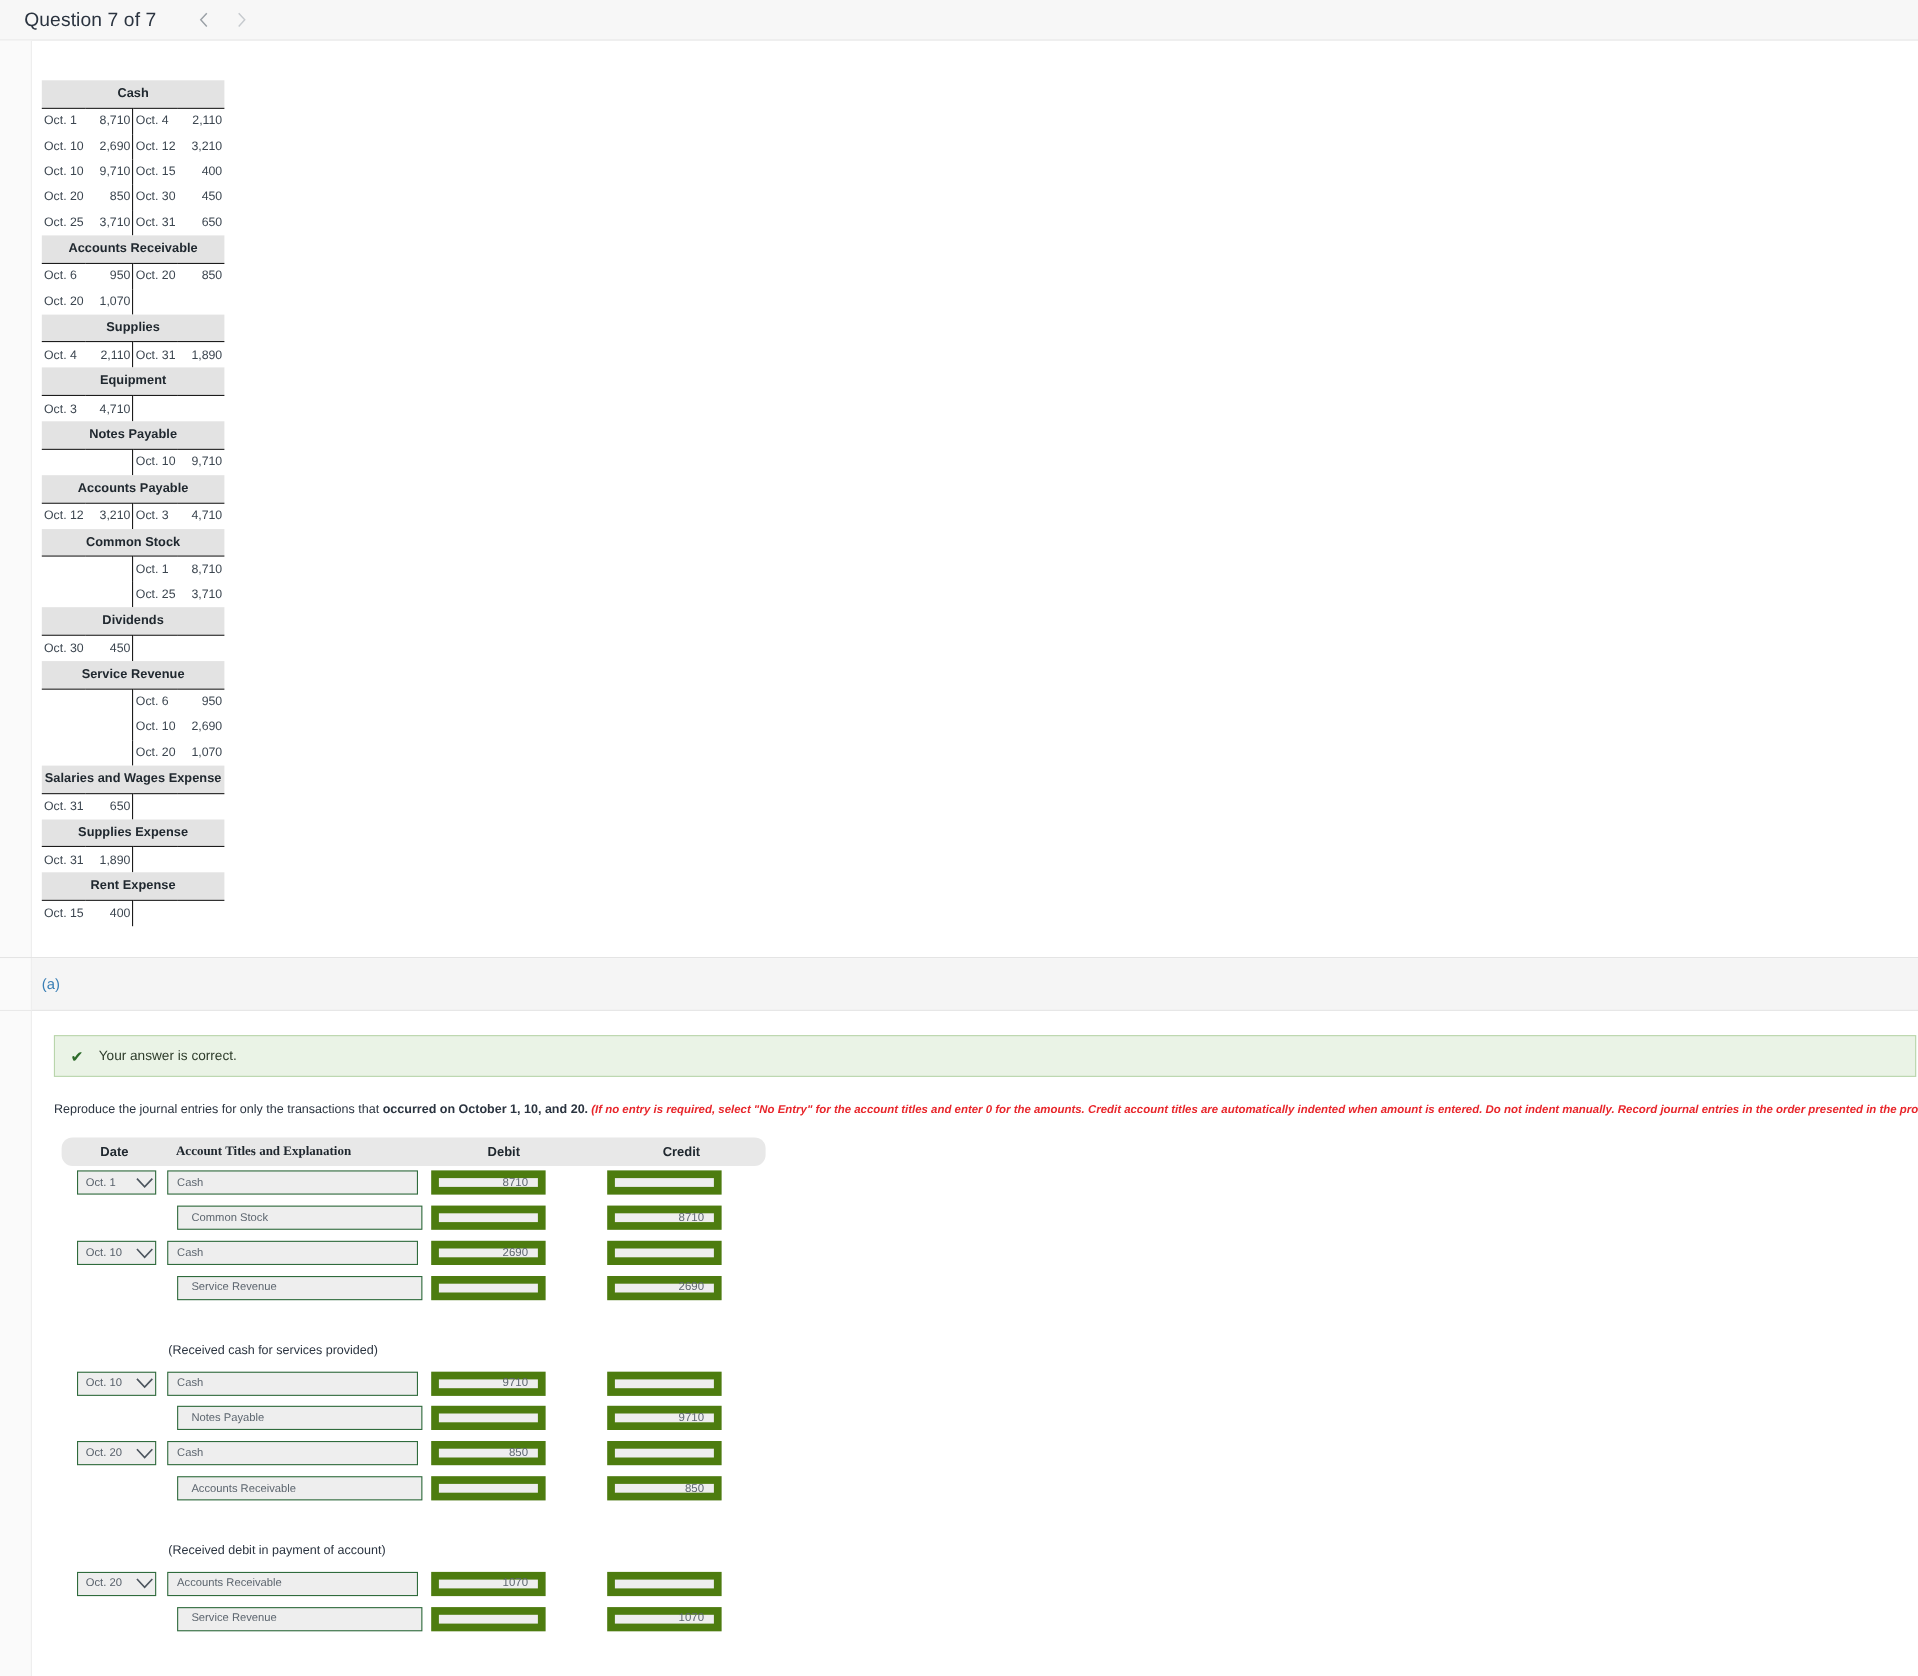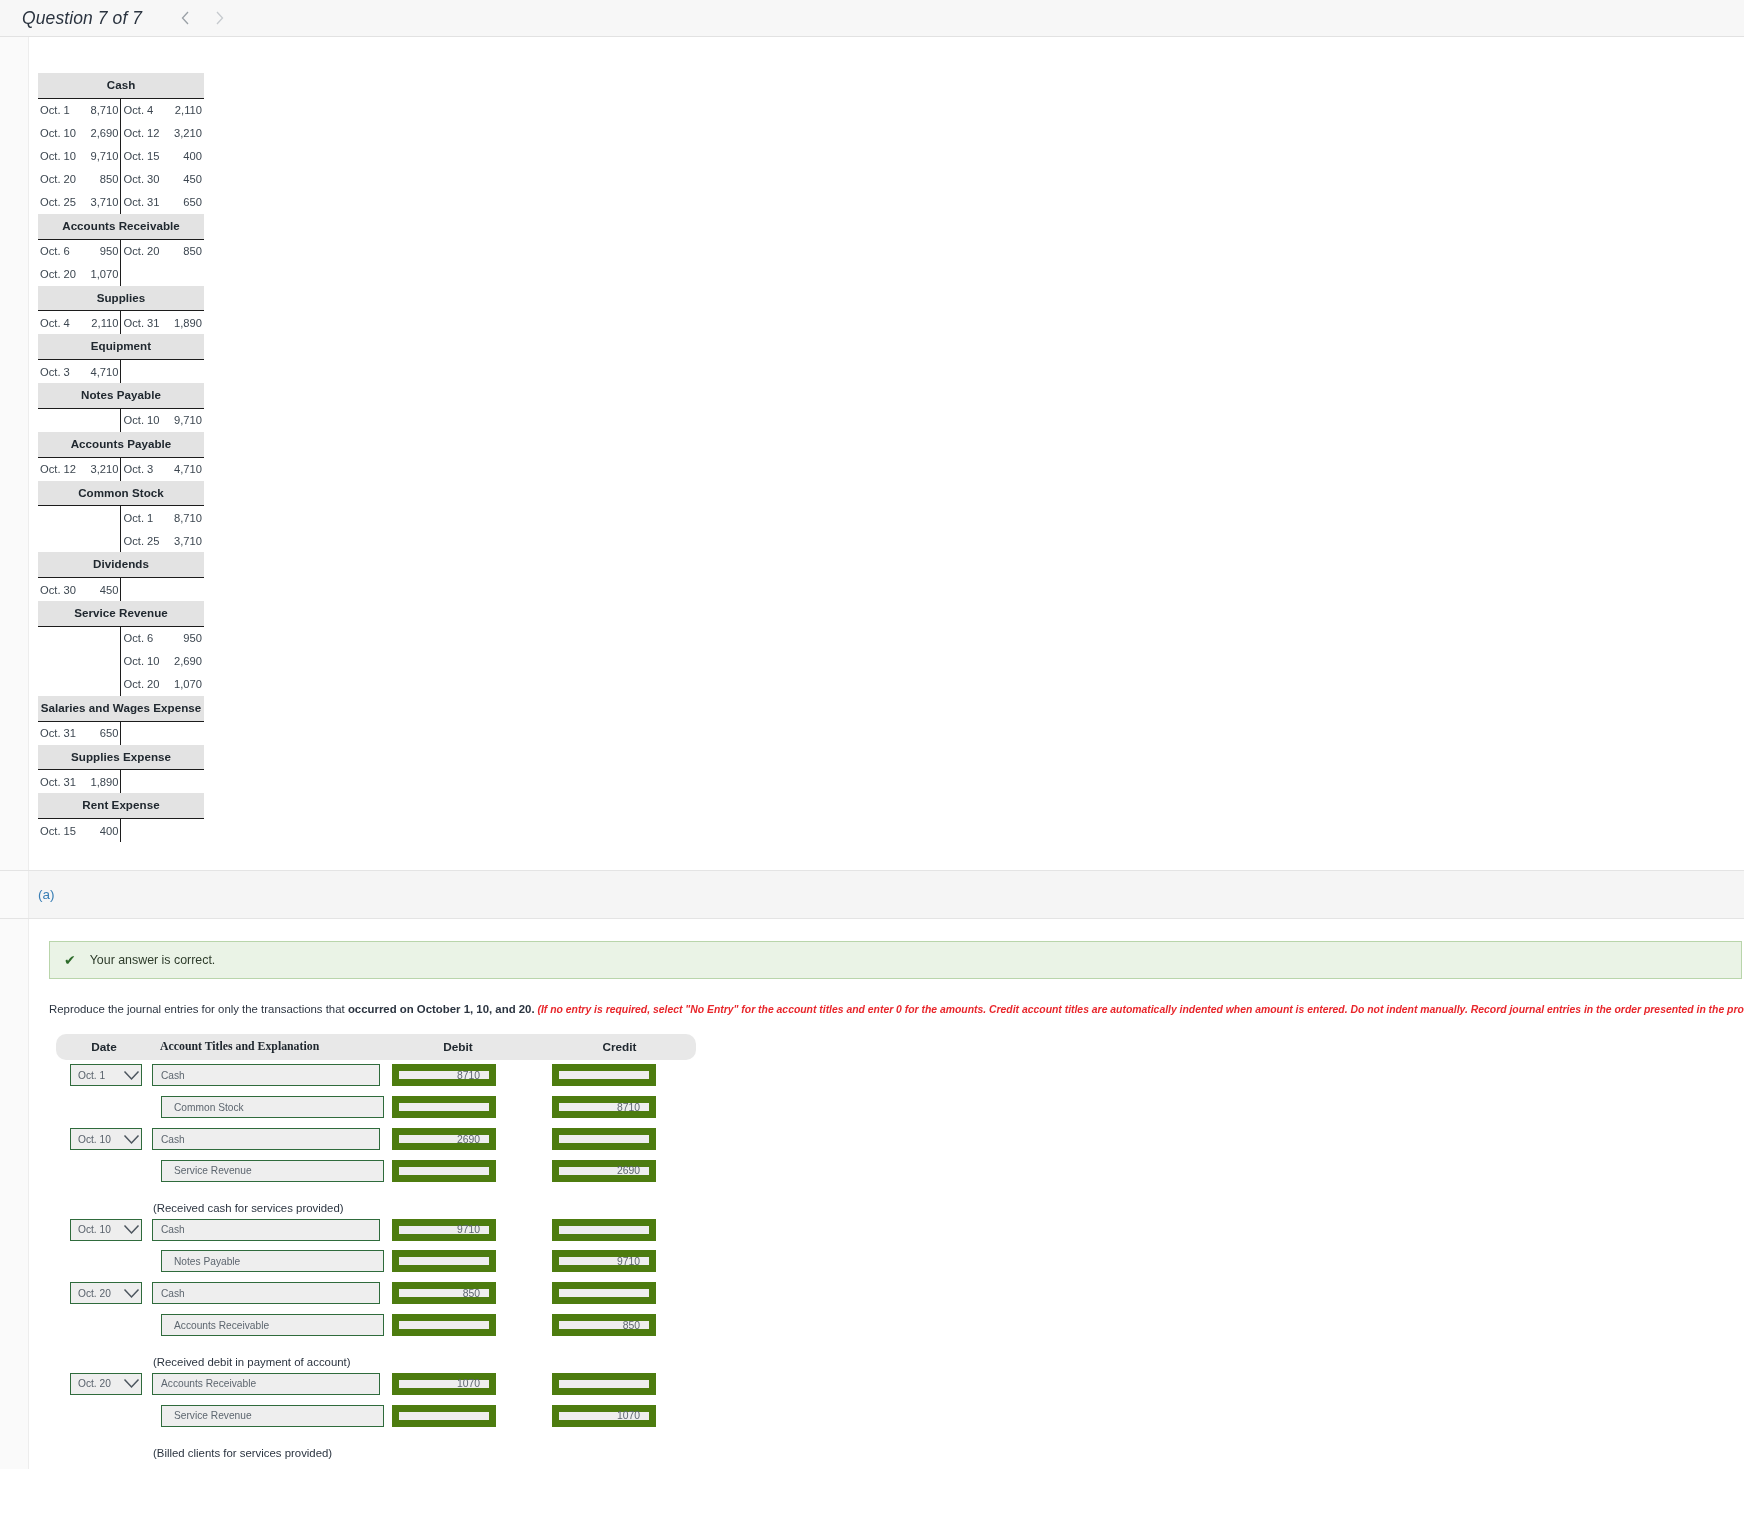--- a/index.html
+++ b/index.html
@@ -20,21 +20,20 @@
     display: flex;
     align-items: center;
     padding-left: 22px;
     gap: 0px;
   }
   .qlabel {
     font-size: 17.5px;
     color: #2b3440;
     letter-spacing: 0.1px;
     margin-right: 26px;
-    font-style: italic;
   }
   .navarrow {
     width: 34px;
     height: 28px;
     display: flex;
     align-items: center;
     justify-content: center;
     color: #9aa0a6;
     font-size: 16px;
     cursor: pointer;
@@ -217,21 +216,22 @@
     color: #5d666f;
     display: flex;
     align-items: center;
     justify-content: flex-end;
     padding-right: 9px;
     width: 104px;
   }
   .expl-row {
     display: flex;
     height: 27px;
-    align-items: flex-end;
+    align-items: center;
+    margin-top: 28px;
   }
   .expl-text {
     margin-left: 96px;
     font-size: 11.4px;
     color: #2b3440;
     padding-left: 1px;
   }
 </style>
 </head>
 <body>

